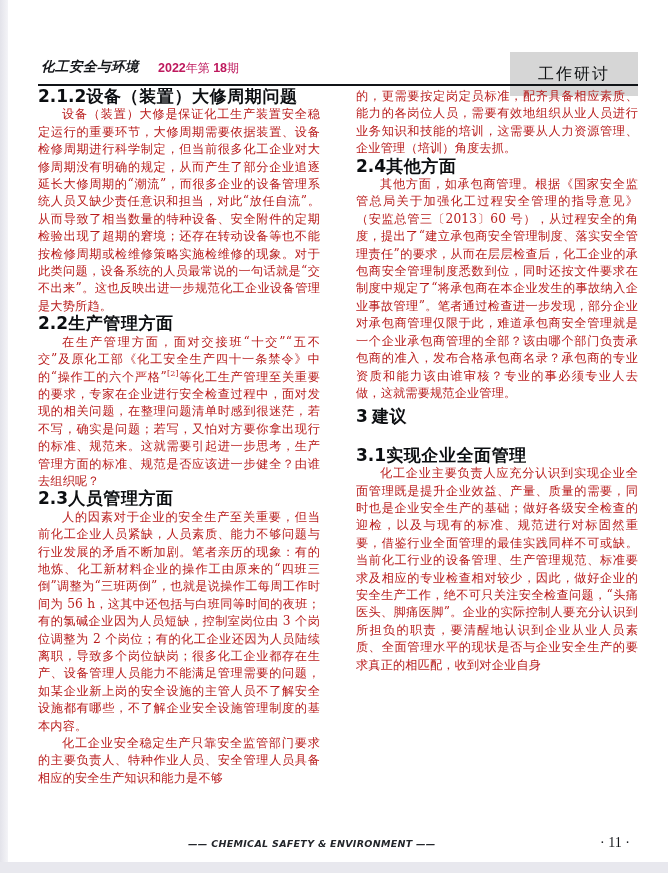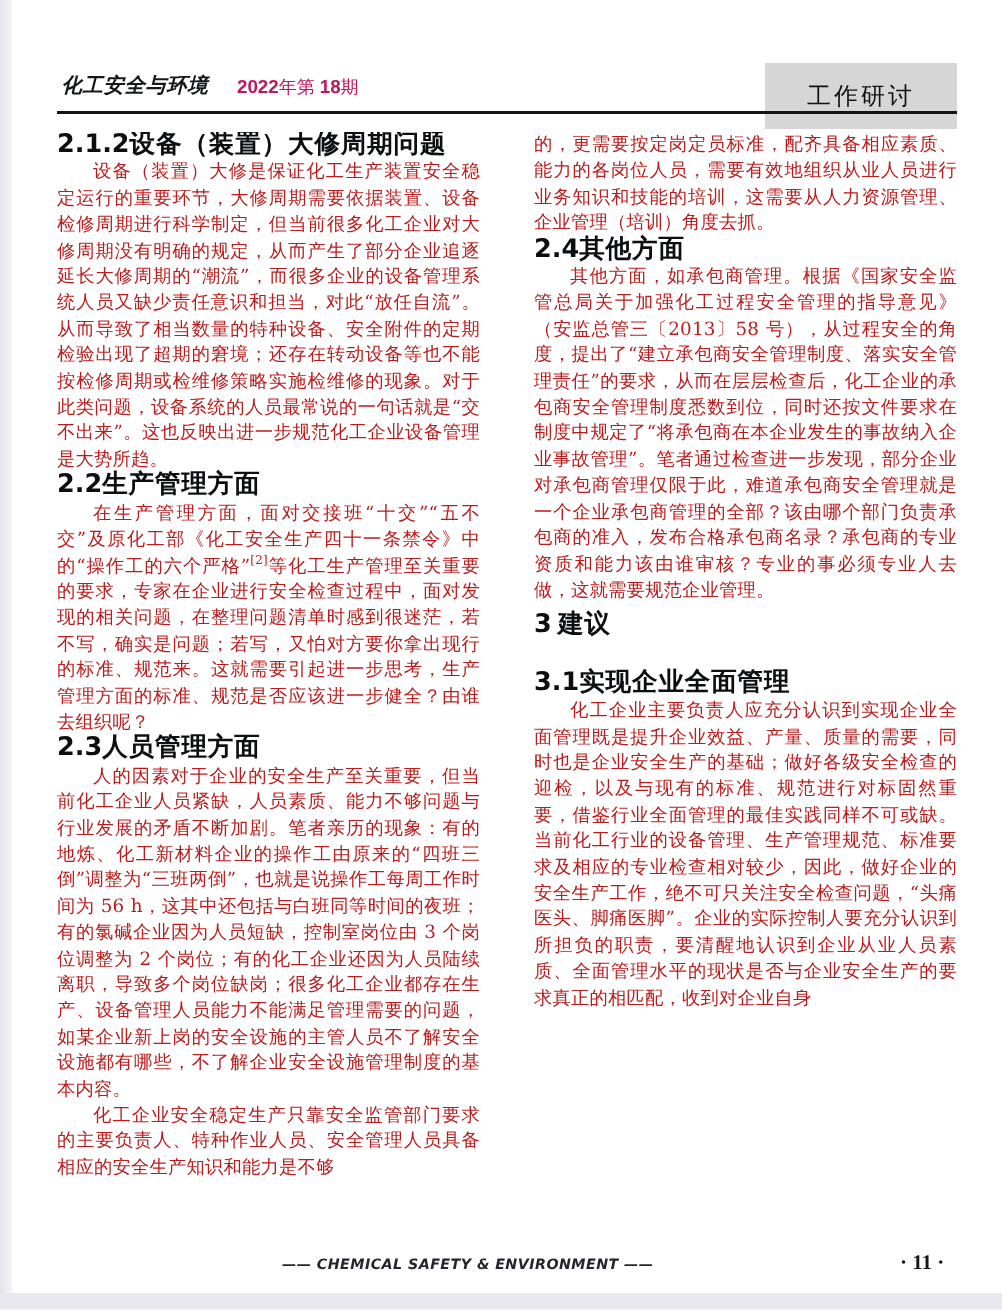--- a/index.html
+++ b/index.html
@@ -29,21 +29,21 @@
     top: 0;
     width: 8px;
     height: 862px;
     background: linear-gradient(to right, #e3e3ea, #f4f4f7);
   }
 
   
   .runhead {
     position: absolute;
     left: 30px;
-    top: 46px;
+    top: 56px;
     width: 600px;
     height: 30px;
   }
   .runhead-rule {
     position: absolute;
     left: 0;
     top: 28px;
     width: 600px;
     height: 2px;
     background: #111418;
@@ -163,21 +163,21 @@
     letter-spacing: 0.3px;
     color: #23262b;
     white-space: nowrap;
   }
   .footer-page {
     position: absolute;
     left: 562px;
     top: -3px;
     font-family: "Liberation Serif", serif;
     font-size: 14px;
-    font-weight: bold;
+    font-weight: normal;
     color: #15171b;
     white-space: nowrap;
   }
 </style>
 </head>
 <body>
 
 <div class="left-gutter-shade"></div>
 
 <div class="page">
@@ -218,21 +218,21 @@
     </div>
 
     <div class="col col-right">
 
       <p class="para noindent">的，更需要按定岗定员标准，配齐具备相应素质、能力的各岗位人员，需要有效地组织从业人员进行业务知识和技能的培训，这需要从人力资源管理、企业管理（培训）角度去抓。</p>
 
       <div class="h-num">
         <span class="hn">2.4</span><span class="ht">其他方面</span>
       </div>
 
-      <p class="para">其他方面，如承包商管理。根据《国家安全监管总局关于加强化工过程安全管理的指导意见》（安监总管三〔2013〕58 号），从过程安全的角度，提出了“建立承包商安全管理制度、落实安全管理责任”的要求，从而在层层检查后，化工企业的承包商安全管理制度悉数到位，同时还按文件要求在制度中规定了“将承包商在本企业发生的事故纳入企业事故管理”。笔者通过检查进一步发现，部分企业对承包商管理仅限于此，难道承包商安全管理就是一个企业承包商管理的全部？该由哪个部门负责承包商的准入，发布合格承包商名录？承包商的专业资质和能力该由谁审核？专业的事必须专业人去做，这就需要规范企业管理。</p>
+      <p class="para">其他方面，如承包商管理。根据《国家安全监管总局关于加强化工过程安全管理的指导意见》（安监总管三〔2013〕60 号），从过程安全的角度，提出了“建立承包商安全管理制度、落实安全管理责任”的要求，从而在层层检查后，化工企业的承包商安全管理制度悉数到位，同时还按文件要求在制度中规定了“将承包商在本企业发生的事故纳入企业事故管理”。笔者通过检查进一步发现，部分企业对承包商管理仅限于此，难道承包商安全管理就是一个企业承包商管理的全部？该由哪个部门负责承包商的准入，发布合格承包商名录？承包商的专业资质和能力该由谁审核？专业的事必须专业人去做，这就需要规范企业管理。</p>
 
 
       <div class="h-num lv1" style="margin-top:6px;margin-bottom:21px;">
         <span class="hn">3</span><span class="ht">建议</span>
       </div>
 
       <div class="h-num" style="margin-top:5px;">
         <span class="hn">3.1</span><span class="ht">实现企业全面管理</span>
       </div>
 

